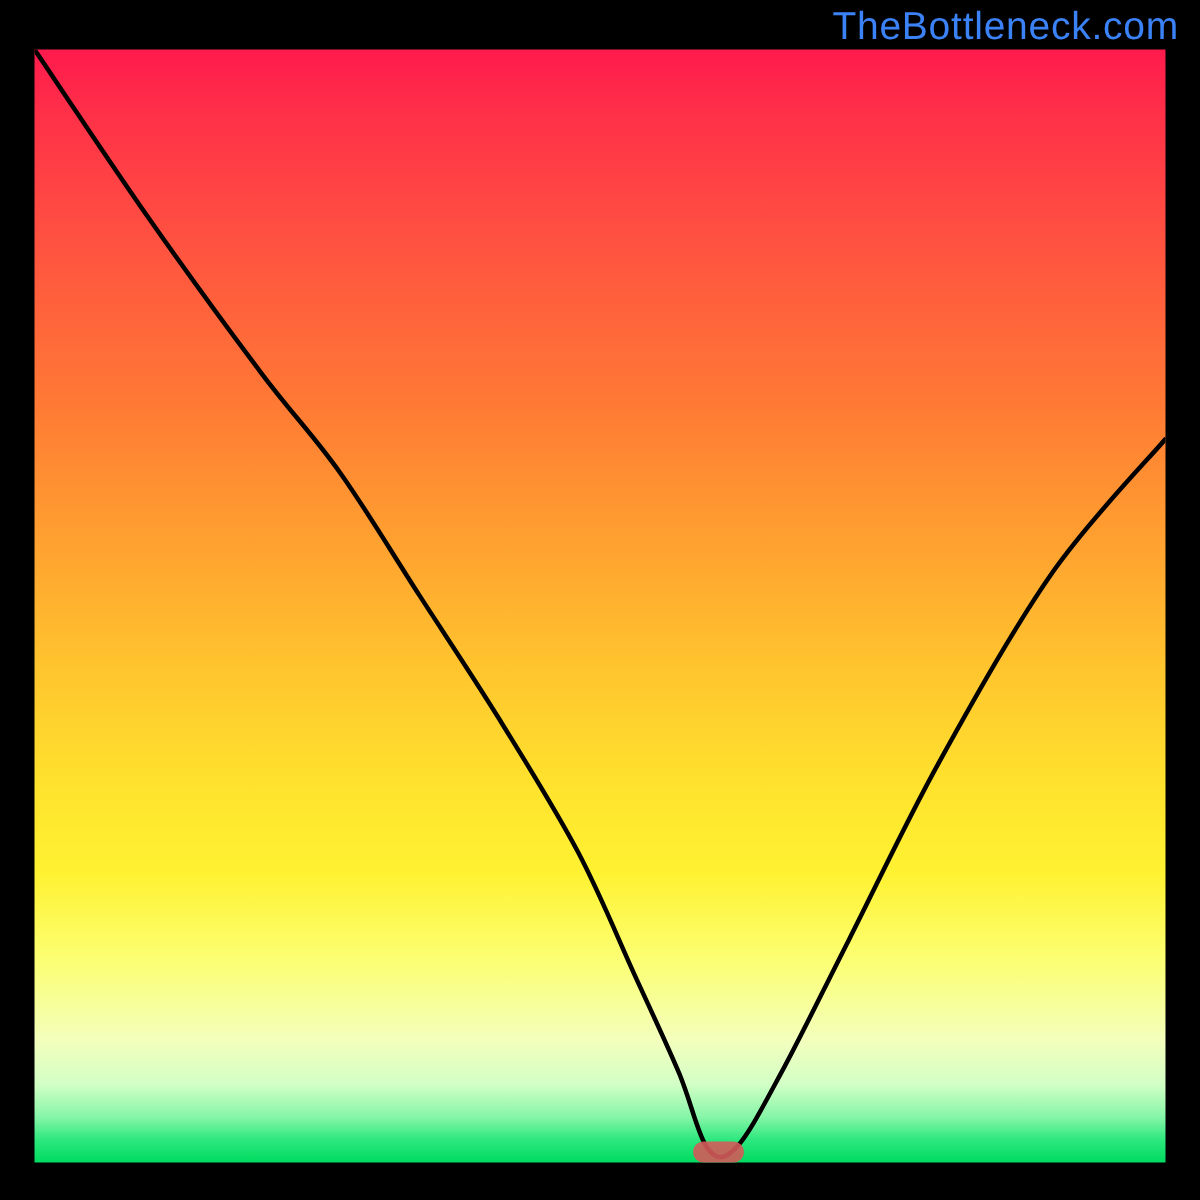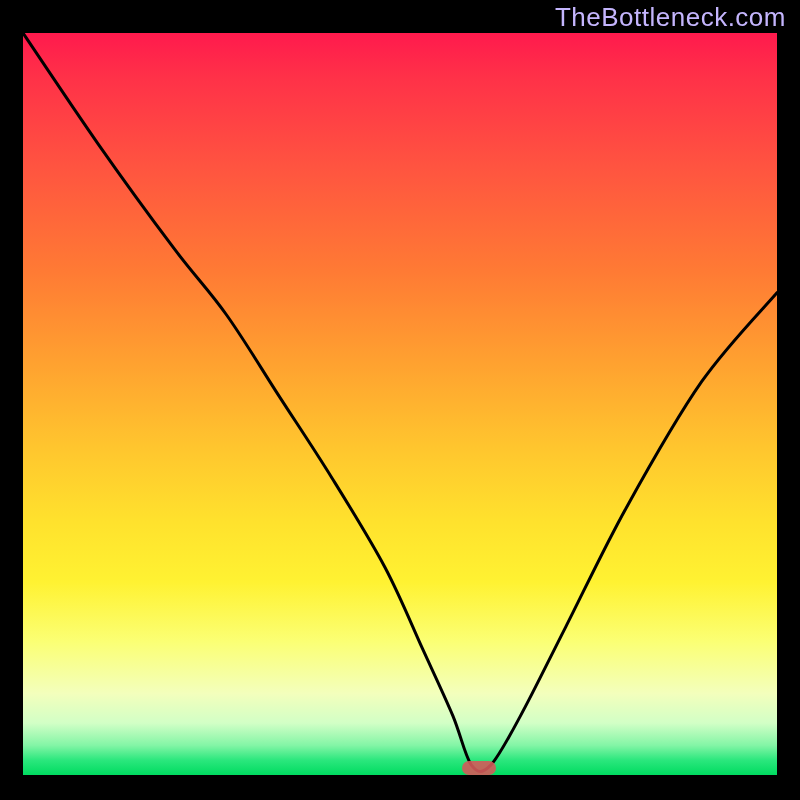--- a/index.html
+++ b/index.html
@@ -14,21 +14,21 @@
   .frame {
     position: relative;
     width: 800px;
     height: 800px;
     background: #000;
   }
   .watermark {
     position: absolute;
     top: 2px;
     right: 14px;
-    color: #c4b5fd;
+    color: #3b82f6;
     font-size: 26px;
     font-weight: 500;
     letter-spacing: 0.5px;
     font-family: Arial, sans-serif;
   }
   .plot-area {
     position: absolute;
     left: 23px;
     top: 33px;
     width: 754px;

